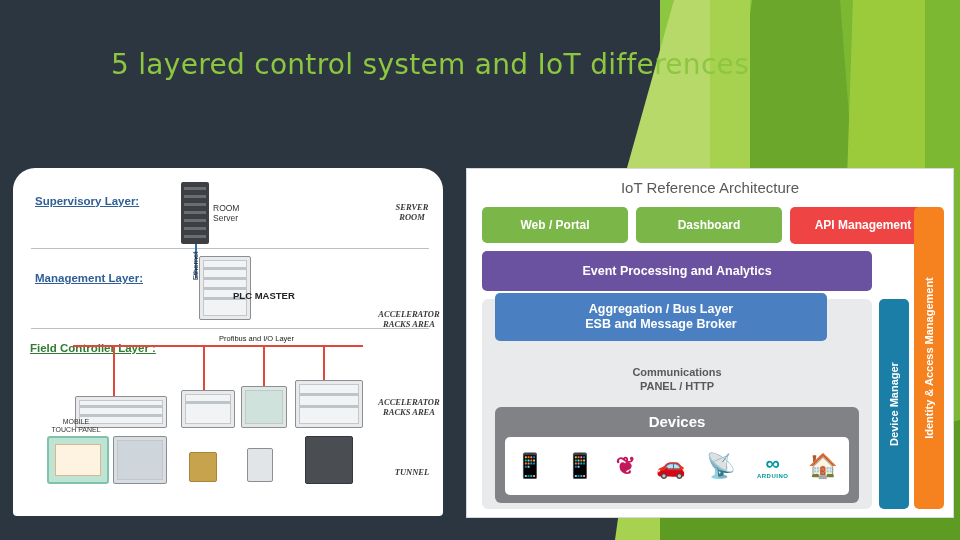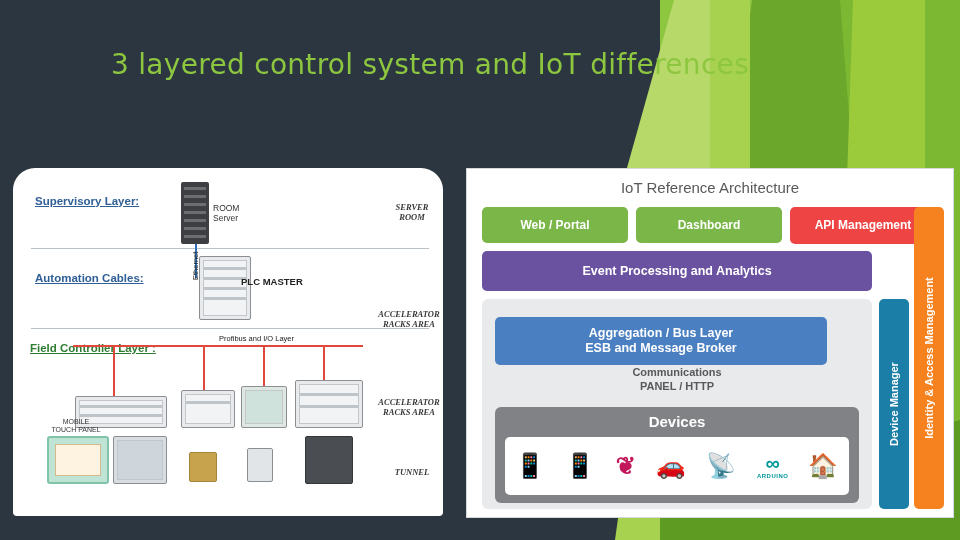--- a/index.html
+++ b/index.html
@@ -122,30 +122,30 @@
 
 <div class="bg-dark"></div>
 <div class="shard s1"></div>
 <div class="shard s2"></div>
 <div class="shard s3"></div>
 <div class="shard s4"></div>
 <div class="shard s5"></div>
 <div class="shard s6"></div>
 <div class="shard s7"></div>
 
-<div class="title">3 layered control system and IoT differences</div>
+<div class="title">5 layered control system and IoT differences</div>
 
 <div class="fig-left">
   <div class="inner">
 
     <div class="layer-line" style="top:80px;"></div>
     <div class="layer-line" style="top:160px;"></div>
 
     <div class="lbl" style="left:22px;top:27px;">Supervisory Layer:</div>
-    <div class="lbl" style="left:22px;top:104px;">Automation Cables:</div>
+    <div class="lbl" style="left:22px;top:104px;">Management Layer:</div>
     <div class="lbl green" style="left:17px;top:174px;">Field Controller Layer :</div>
 
     <div class="scada" style="left:168px;top:14px;width:28px;height:62px;">
       <div class="slot" style="top:5px;"></div>
       <div class="slot" style="top:13px;"></div>
       <div class="slot" style="top:21px;"></div>
       <div class="slot" style="top:29px;"></div>
       <div class="slot" style="top:37px;"></div>
       <div class="slot" style="top:45px;"></div>
       <div class="slot" style="top:53px;"></div>
@@ -159,21 +159,21 @@
     <div class="wire-b" style="left:182px;top:76px;width:2px;height:34px;"></div>
     <div class="eth-lbl" style="left:178px;top:112px;">Ethernet</div>
 
     <div class="dev" style="left:186px;top:88px;width:50px;height:62px;">
       <div class="face"></div>
       <div class="strip" style="top:10px;"></div>
       <div class="strip" style="top:20px;"></div>
       <div class="strip" style="top:30px;"></div>
       <div class="strip" style="top:40px;"></div>
     </div>
-    <div class="plc-lbl" style="left:220px;top:108px;margin-left:8px;">PLC MASTER</div>
+    <div class="plc-lbl" style="left:220px;top:122px;">PLC MASTER</div>
 
     <div class="italic-lbl" style="left:358px;top:142px;width:76px;white-space:pre-line;">ACCELERATOR
 RACKS AREA</div>
 
     <div class="wire" style="left:60px;top:177px;width:290px;height:2px;"></div>
     <div class="profi-lbl" style="left:206px;top:166px;">Profibus and I/O Layer</div>
 
     <div class="wire" style="left:100px;top:179px;width:2px;height:56px;"></div>
     <div class="wire" style="left:190px;top:179px;width:2px;height:50px;"></div>
     <div class="wire" style="left:250px;top:179px;width:2px;height:44px;"></div>
@@ -222,21 +222,21 @@
   <div class="iot-title">IoT Reference Architecture</div>
 
   <div class="box" style="left:15px;top:38px;width:146px;height:36px;background:#7ab648;font-size:12px;">Web / Portal</div>
   <div class="box" style="left:169px;top:38px;width:146px;height:36px;background:#7ab648;font-size:12px;">Dashboard</div>
   <div class="box" style="left:323px;top:38px;width:146px;height:37px;background:#ef4444;font-size:12px;">API Management</div>
 
   <div class="box" style="left:15px;top:82px;width:390px;height:40px;background:#6b52a1;font-size:12.5px;">Event Processing and Analytics</div>
 
   <div class="grayzone" style="left:15px;top:130px;width:390px;height:210px;"></div>
 
-  <div class="box" style="left:28px;top:148px;width:332px;height:48px;background:#4a7fc1;font-size:12.5px;flex-direction:column;">
+  <div class="box" style="left:28px;top:124px;width:332px;height:48px;background:#4a7fc1;font-size:12.5px;flex-direction:column;">
     <span>Aggregation / Bus Layer</span>
     <span>ESB and Message Broker</span>
   </div>
 
   <div class="comms" style="left:28px;top:196px;width:364px;">
     <div>Communications</div>
     <div>PANEL / HTTP</div>
   </div>
 
   <div class="devices-band" style="left:28px;top:238px;width:364px;height:96px;">

